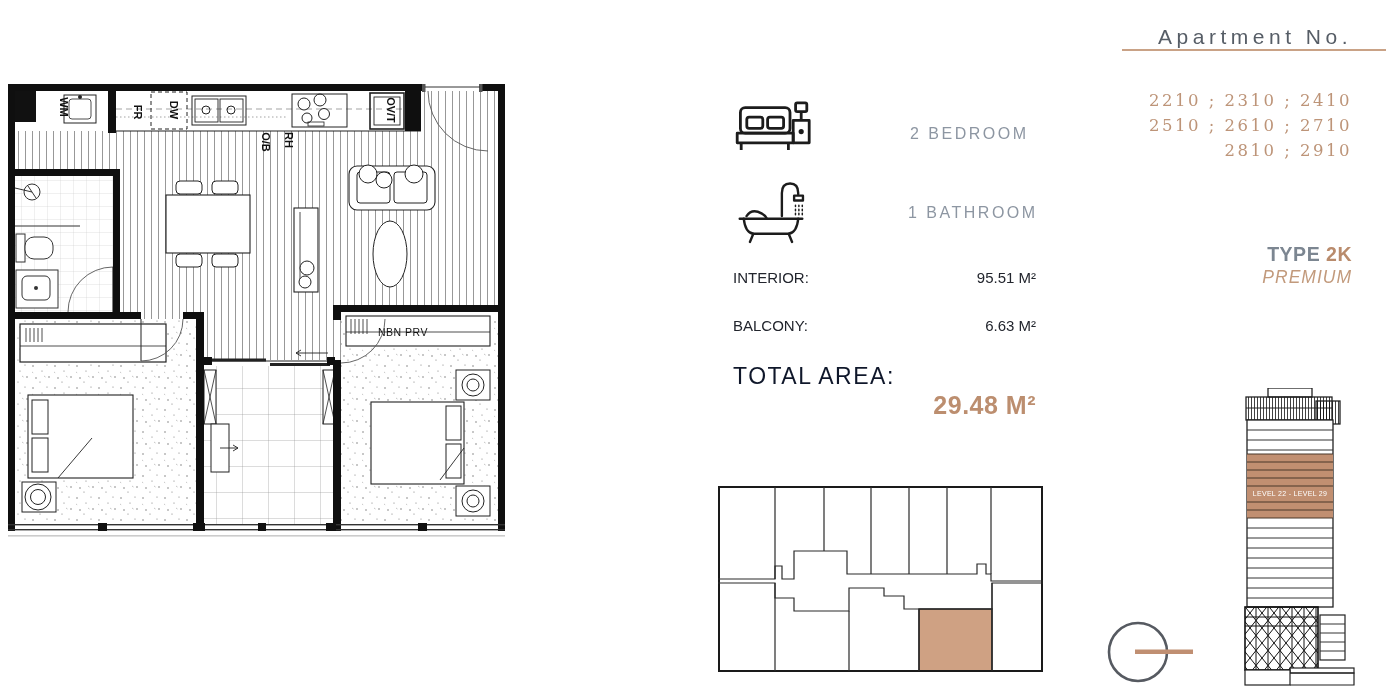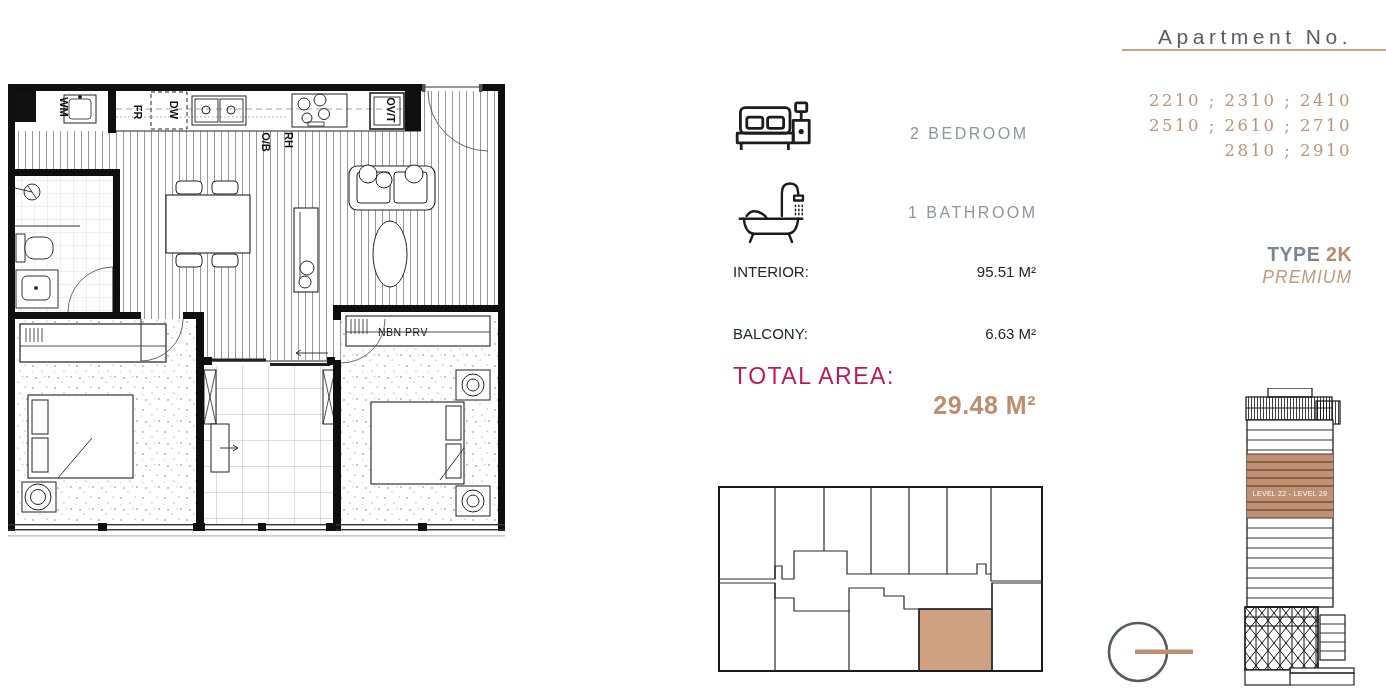--- a/index.html
+++ b/index.html
@@ -17,23 +17,23 @@
              letter-spacing:0.5px;color:#7c8691;font-weight:600;}
   .type-line .tv{color:#b98b6c;font-weight:700;}
   .tier-line{top:267px;left:1052px;width:300px;text-align:right;font-size:17.5px;
              font-style:italic;color:#c29a7c;letter-spacing:1px;}
   
   .feat-label{font-size:16px;letter-spacing:2.5px;color:#8d96a2;text-align:right;}
   .lbl-bed{top:125px;left:910px;}
   .lbl-bath{top:204px;left:908px;}
   .row{left:733px;width:303px;display:flex;justify-content:space-between;
        font-size:15px;color:#22252d;font-weight:500;}
-  .row-int{top:263px;align-items:center;}
-  .row-bal{top:317px;margin-top:8px;}
-  .total-label{top:363px;left:733px;font-size:23px;letter-spacing:1.5px;color:#be185d;}
+  .row-int{top:269px;align-items:center;}
+  .row-bal{top:317px;}
+  .total-label{top:363px;left:733px;font-size:23px;letter-spacing:1.5px;color:#0f172a;}
   .total-value{top:391px;left:733px;width:303px;text-align:right;font-size:25px;
                font-weight:700;color:#bc8e6f;letter-spacing:0.5px;}
   svg{display:block;}
   .plan-label{font:bold 11px "Liberation Sans",sans-serif;fill:#111;}
   .nbn-label{font:10.5px "Liberation Sans",sans-serif;fill:#111;letter-spacing:0.5px;}
   .lvl-label{font:7px "Liberation Sans",sans-serif;fill:#ffffff;letter-spacing:0.3px;}
 </style>
 </head>
 <body>
 

